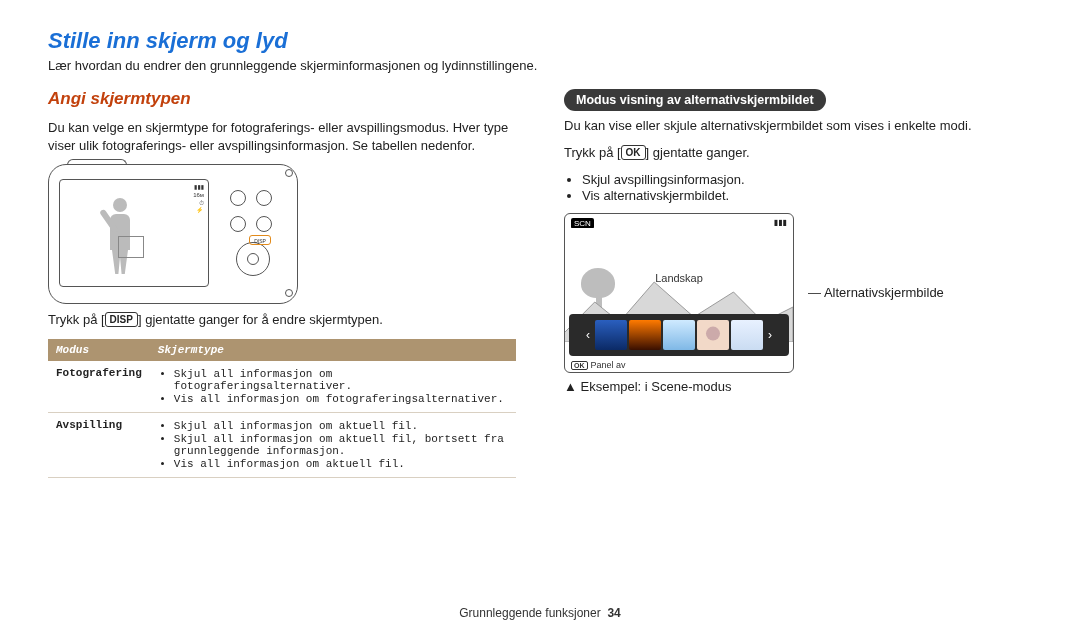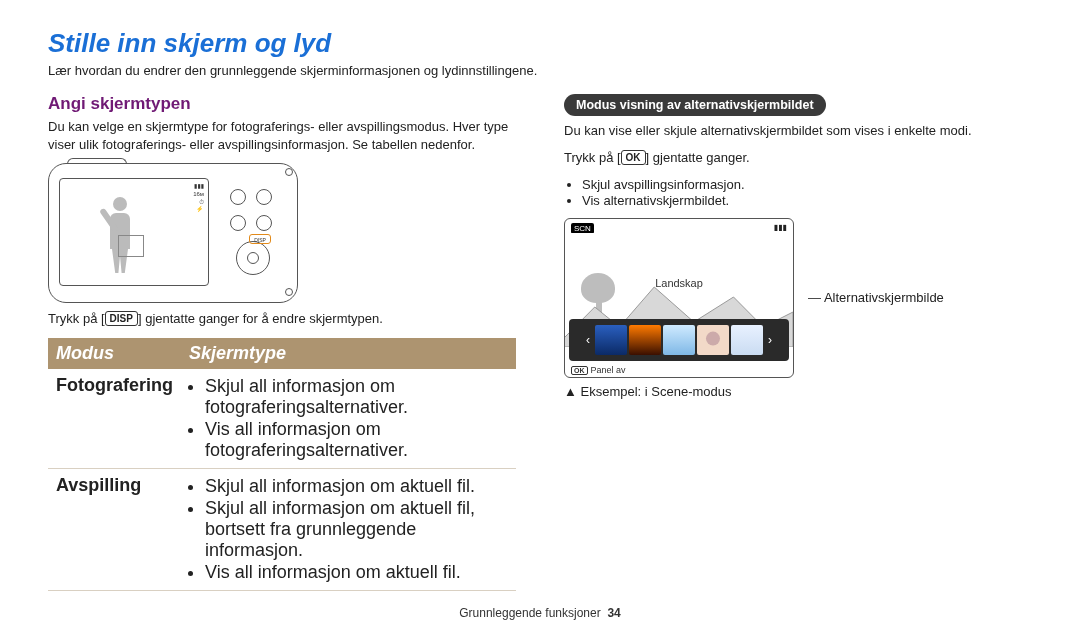--- a/index.html
+++ b/index.html
@@ -1,22 +1,22 @@
 <!DOCTYPE html>
 <html><head>
 <meta charset="utf-8">
 <style>
   * { box-sizing: border-box; margin: 0; padding: 0; }
   html, body { width: 1080px; height: 630px; font-family: Arial, Helvetica, sans-serif; background: #fff; color: #222; }
   .page { padding: 28px 48px 0 48px; position: relative; height: 100%; }
-  h1.title { color: #1a6fd6; font-size: 26px; font-weight: 700; font-style: italic; margin-bottom: 4px; }
+  h1.title { color: #1a6fd6; font-size: 22px; font-weight: 700; font-style: italic; margin-bottom: 4px; }
   .lead { font-size: 13px; margin-bottom: 16px; }
   .cols { display: flex; gap: 48px; }
   .col { flex: 1 1 0; }
-  h2.section { color: #701a75; font-size: 17px; font-weight: 700; margin-bottom: 4px; }
+  h2.section { color: #c2410c; font-size: 17px; font-weight: 700; margin-bottom: 10px; font-style: italic; }
   .para { font-size: 13px; line-height: 1.35; margin-bottom: 10px; }
 
   
   .camera-wrap { display:flex; justify-content:flex-start; margin: 2px 0 8px 0; }
   .camera { width: 250px; height: 140px; border: 1.5px solid #555; border-radius: 18px; position: relative; background:#fff; }
   .camera .topbar { position:absolute; top:-6px; left:18px; width:60px; height:6px; border:1.5px solid #555; border-bottom:none; border-radius: 6px 6px 0 0; }
   .camera .screen { position:absolute; left:10px; top:14px; width:150px; height:108px; border:1.5px solid #555; border-radius:4px; background:#fff; }
   .camera .person { position:absolute; left:40px; top:18px; width:40px; height:78px; }
   .camera .head { width:14px; height:14px; background:#bbb; border-radius:50%; margin:0 auto; }
   .camera .body { width:20px; height:36px; background:#bbb; margin:2px auto 0; border-radius:6px 6px 0 0; }
@@ -29,21 +29,21 @@
   .camera .controls{position:absolute; right:18px; top:22px; width:52px;}
   .camera .btnc { width:16px;height:16px;border:1.5px solid #555;border-radius:50%; display:inline-block; margin:3px;}
   .camera .dpad { width:34px;height:34px;border:1.5px solid #555;border-radius:50%; margin:3px auto; position:relative;}
   .camera .dpad .inner{width:12px;height:12px;border:1.5px solid #555;border-radius:50%;position:absolute;left:50%;top:50%;transform:translate(-50%,-50%);}
   .camera .disp { position:absolute; right:26px; top:70px; width:22px; height:10px; border:1.5px solid #e28a1a; border-radius:3px; font-size:5px; text-align:center; color:#333; line-height:10px;}
 
   .note { font-size:13px; margin: 6px 0 12px 0; }
   .pill { display:inline-block; border:1px solid #333; border-radius:3px; padding:0 4px; font-size:10px; line-height:13px; vertical-align:1px; font-weight:600;}
 
   
-  table.modes { width:100%; border-collapse:collapse; font-size:18px; }
+  table.modes { width:100%; border-collapse:collapse; font-size:11px;font-family:Liberation Mono, monospace; }
   table.modes th { background:#ad9470; color:#fff; text-align:left; padding:5px 8px; font-weight:700; font-style:italic; }
   table.modes td { padding:6px 8px; vertical-align:top; border-bottom:1px solid #d9d0c2; }
   table.modes td.first { font-weight:700; white-space:nowrap; }
   table.modes ul { list-style: disc; padding-left:16px; }
   table.modes li { margin:1px 0; }
 
   
   .tag { display:inline-block; background:#3a3a3a; color:#fff; font-weight:700; font-size:12.5px; padding:4px 12px; border-radius:12px; margin-bottom:6px; }
   .bullets { font-size:13px; padding-left:16px; margin:4px 0 10px 2px;}
   .bullets li{ list-style: disc; margin:1px 0;}

